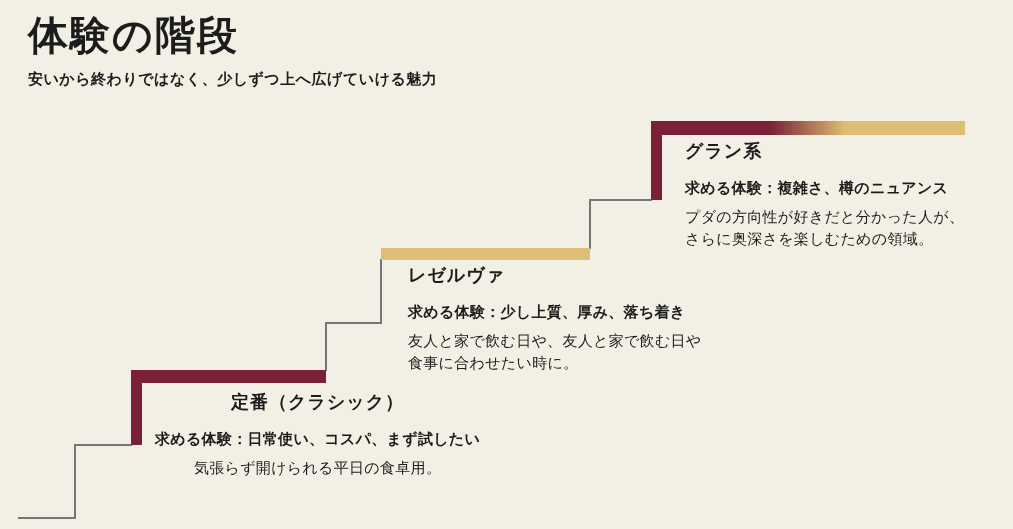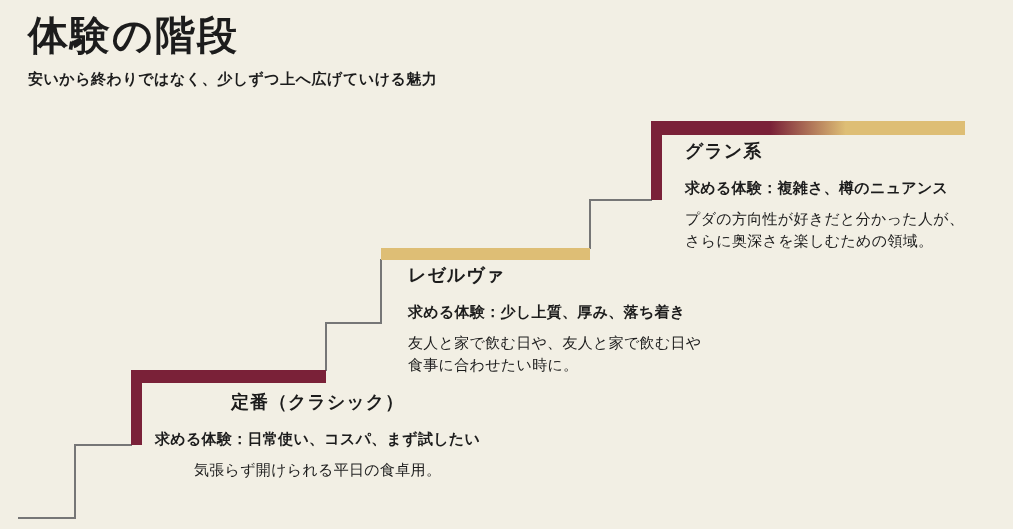--- a/index.html
+++ b/index.html
@@ -55,20 +55,21 @@
     font-weight: 700;
     margin: 16px 0 10px;
     letter-spacing: 0.3px;
   }
   .step-desc {
     font-size: 15px;
     font-weight: 400;
     margin: 0;
     line-height: 22px;
     letter-spacing: 0.3px;
+    font-family: Liberation Mono, monospace;
   }
 </style>
 </head>
 <body>
 
 <div class="canvas">
 
   <div class="header">
     <h1 class="title">体験の階段</h1>
     <p class="subtitle">安いから終わりではなく、少しずつ上へ広げていける魅力</p>

